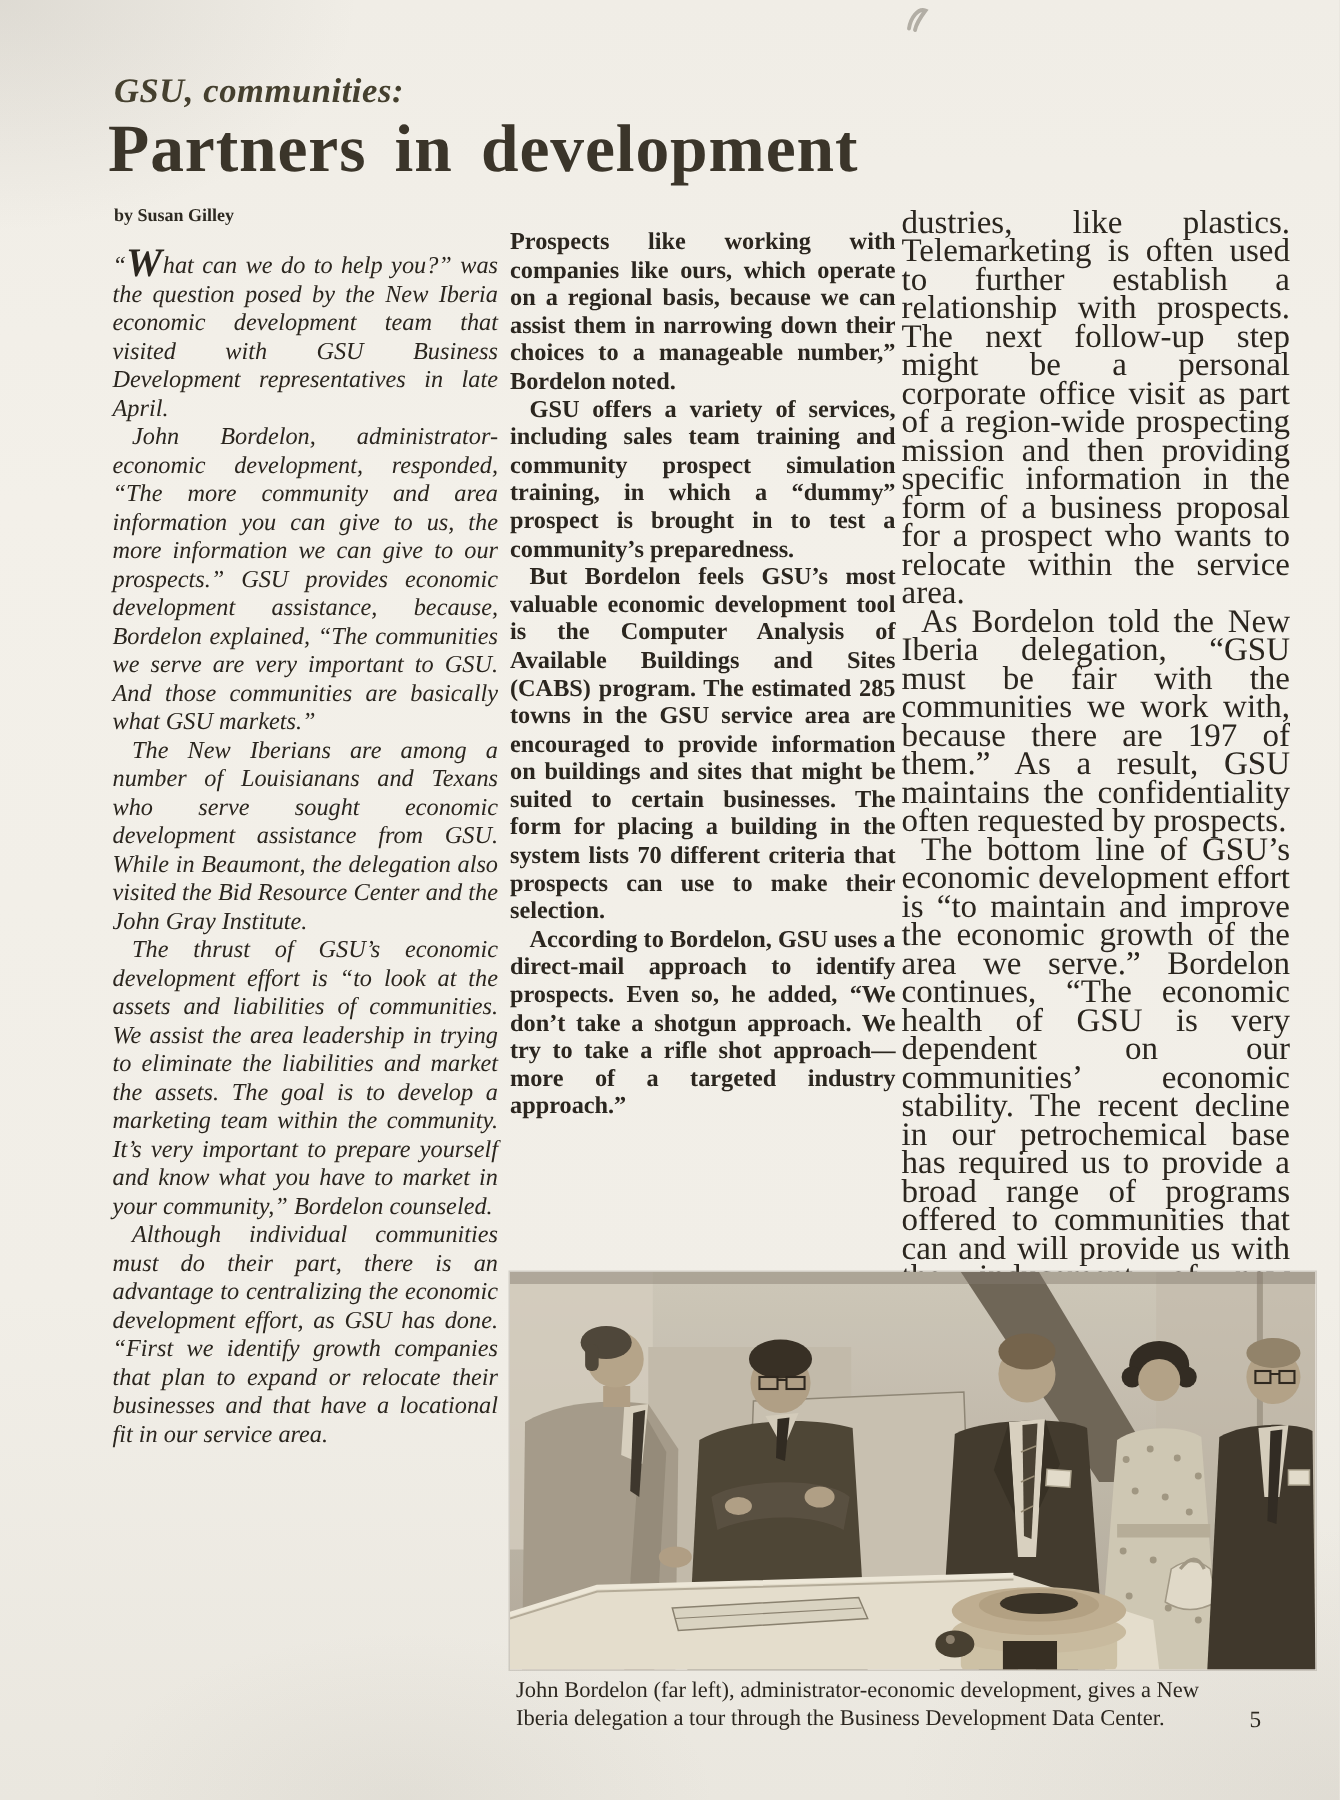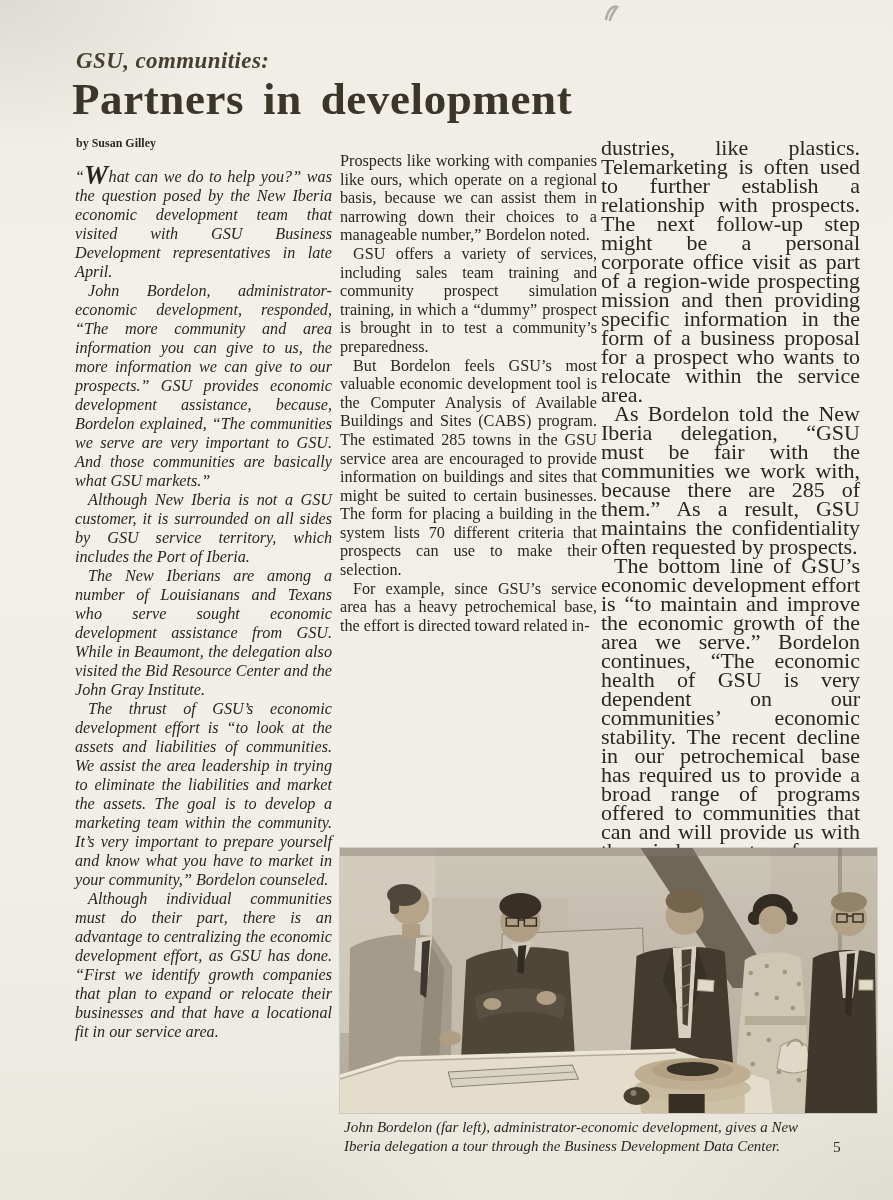--- a/index.html
+++ b/index.html
@@ -20,32 +20,32 @@
     position:absolute;left:72px;top:76px;margin:0;font-size:45px;font-weight:bold;
     color:#3b352a;letter-spacing:.6px;word-spacing:7px;line-height:1.05;white-space:nowrap;
   }
   .byline{
     position:absolute;left:76px;top:136px;font-size:12px;font-weight:bold;color:#2e2a22;
   }
   .col{position:absolute;text-align:justify;color:#2b261f;}
   .col p{margin:0;text-indent:13px;}
   .col p.noindent{text-indent:0;}
   #col1{left:75px;top:168px;width:257px;font-size:16.2px;line-height:19px;font-style:italic;}
-  #col2{left:340px;top:152px;width:257px;font-size:16.2px;line-height:18.6px;}
+  #col2{left:340px;top:152px;width:257px;font-size:16.2px;line-height:18.6px;font-weight:bold;}
   #col3{left:601px;top:138px;width:259px;font-size:22px;line-height:19px;}
   .lq{font-size:16.2px;}
   .dropcap{font-size:27px;font-weight:bold;line-height:10px;vertical-align:-2px;letter-spacing:.5px;}
   .photo{
     position:absolute;left:340px;top:848px;width:537px;height:265px;margin:0;
     box-shadow:0 0 0 1px rgba(120,112,100,.25);
   }
   .photo svg{display:block;width:100%;height:100%;}
   .caption{
     position:absolute;left:344px;top:1118px;width:458px;
-    font-size:15px;font-style:italic;line-height:1.27;color:#2b261f;
+    font-size:15px;line-height:1.27;color:#2b261f;
   }
   .pagenum{position:absolute;left:833px;top:1138px;font-size:15.5px;color:#2e2a22;}
   .ink-mark{position:absolute;left:603px;top:2px;width:18px;height:20px;opacity:.55;}
 </style>
 </head>
 <body>
 
 <div id="page">
 
   <div class="ink-mark">
@@ -54,36 +54,35 @@
       </svg>
   </div>
 
   <div class="kicker">GSU, communities:</div>
   <h1 class="title">Partners in development</h1>
   <div class="byline">by Susan Gilley</div>
 
   <div class="col" id="col1">
     <p class="noindent"><span class="lq">“</span><span class="dropcap">W</span><span>hat can we do to help you?” was the question posed by the New Iberia economic development team that visited with GSU Business Development representatives in late April.</span></p>
     <p>John Bordelon, administrator-economic development, responded, “The more community and area information you can give to us, the more information we can give to our prospects.” GSU provides economic development assistance, because, Bordelon explained, “The communities we serve are very important to GSU. And those communities are basically what GSU markets.”</p>
-    <p>Although New Iberia is not a GSU customer, it is surrounded on all sides by GSU service territory, which includes the Port of Iberia.</p>
     <p>The New Iberians are among a number of Louisianans and Texans who serve sought economic development assistance from GSU. While in Beaumont, the delegation also visited the Bid Resource Center and the John Gray Institute.</p>
     <p>The thrust of GSU’s economic development effort is “to look at the assets and liabilities of communities. We assist the area leadership in trying to eliminate the liabilities and market the assets. The goal is to develop a marketing team within the community. It’s very important to prepare yourself and know what you have to market in your community,” Bordelon counseled.</p>
     <p>Although individual communities must do their part, there is an advantage to centralizing the economic development effort, as GSU has done. “First we identify growth companies that plan to expand or relocate their businesses and that have a locational fit in our service area.</p>
   </div>
 
   <div class="col" id="col2">
     <p class="noindent">Prospects like working with companies like ours, which operate on a regional basis, because we can assist them in narrowing down their choices to a manageable number,” Bordelon noted.</p>
     <p>GSU offers a variety of services, including sales team training and community prospect simulation training, in which a “dummy” prospect is brought in to test a community’s preparedness.</p>
     <p>But Bordelon feels GSU’s most valuable economic development tool is the Computer Analysis of Available Buildings and Sites (CABS) program. The estimated 285 towns in the GSU service area are encouraged to provide information on buildings and sites that might be suited to certain businesses. The form for placing a building in the system lists 70 different criteria that prospects can use to make their selection.</p>
-    <p>For example, since GSU’s service area has a heavy petrochemical base, the effort is directed toward related in-</p>
+    <p>According to Bordelon, GSU uses a direct-mail approach to identify prospects. Even so, he added, “We don’t take a shotgun approach. We try to take a rifle shot approach—more of a targeted industry approach.”</p>
   </div>
 
   <div class="col" id="col3">
     <p class="noindent">dustries, like plastics. Telemarketing is often used to further establish a relationship with prospects. The next follow-up step might be a personal corporate office visit as part of a region-wide prospecting mission and then providing specific information in the form of a business proposal for a prospect who wants to relocate within the service area.</p>
-    <p>As Bordelon told the New Iberia delegation, “GSU must be fair with the communities we work with, because there are 285 of them.” As a result, GSU maintains the confidentiality often requested by prospects.</p>
+    <p>As Bordelon told the New Iberia delegation, “GSU must be fair with the communities we work with, because there are 197 of them.” As a result, GSU maintains the confidentiality often requested by prospects.</p>
     <p>The bottom line of GSU’s economic development effort is “to maintain and improve the economic growth of the area we serve.” Bordelon continues, “The economic health of GSU is very dependent on our communities’ economic stability. The recent decline in our petrochemical base has required us to provide a broad range of programs offered to communities that can and will provide us with the inducement of new businesses and jobs for our customers. These programs have made GSU and the communities we serve ‘partners in economic development’.”</p>
   </div>
 
   <figure class="photo">
     <svg viewBox="0 0 536 265" preserveAspectRatio="none">
       <defs>
         <linearGradient id="wall" x1="0" y1="0" x2="0" y2="1">
           <stop offset="0" stop-color="#d2ccc0"></stop>
             <stop offset="1" stop-color="#b4ac9f"></stop>
         </linearGradient>

